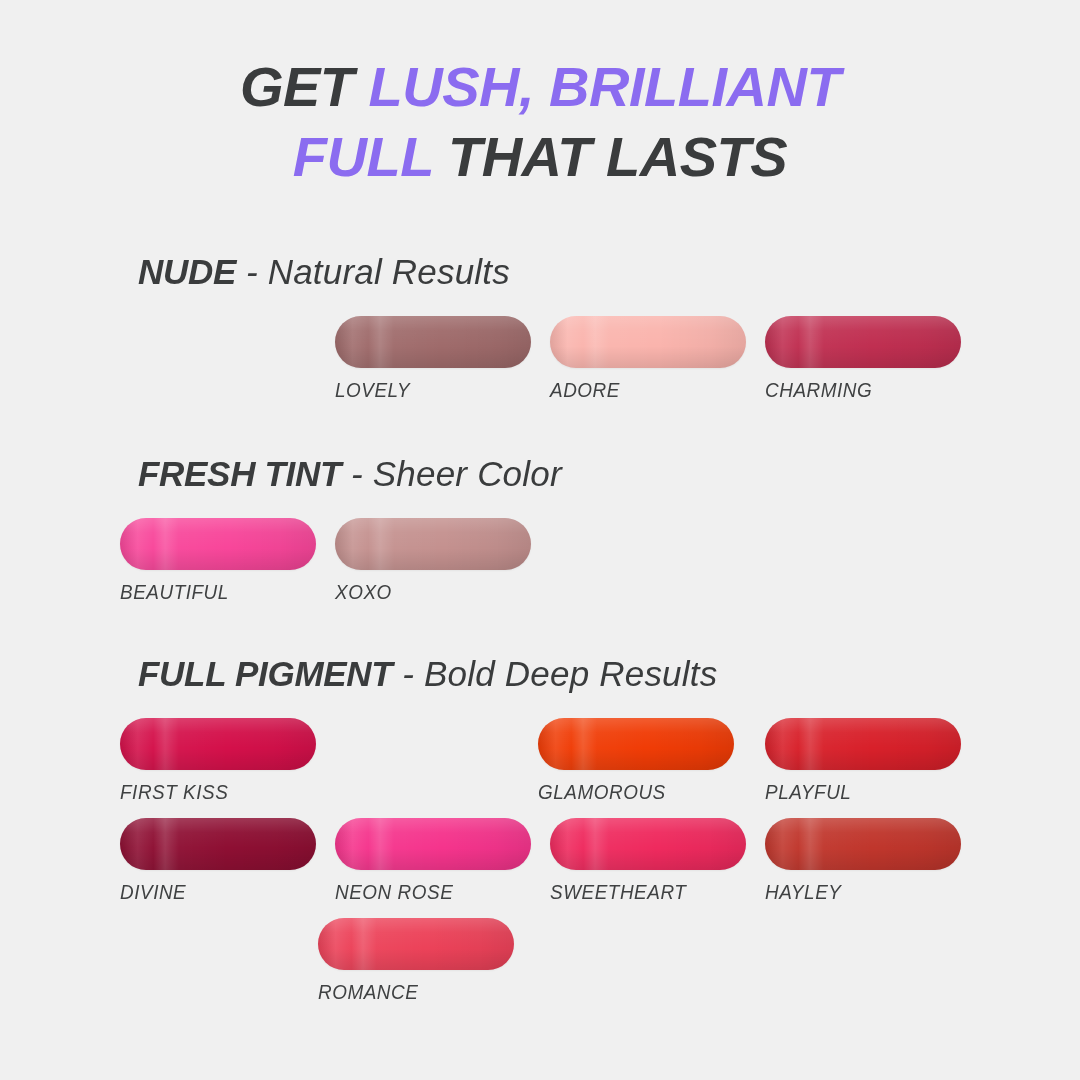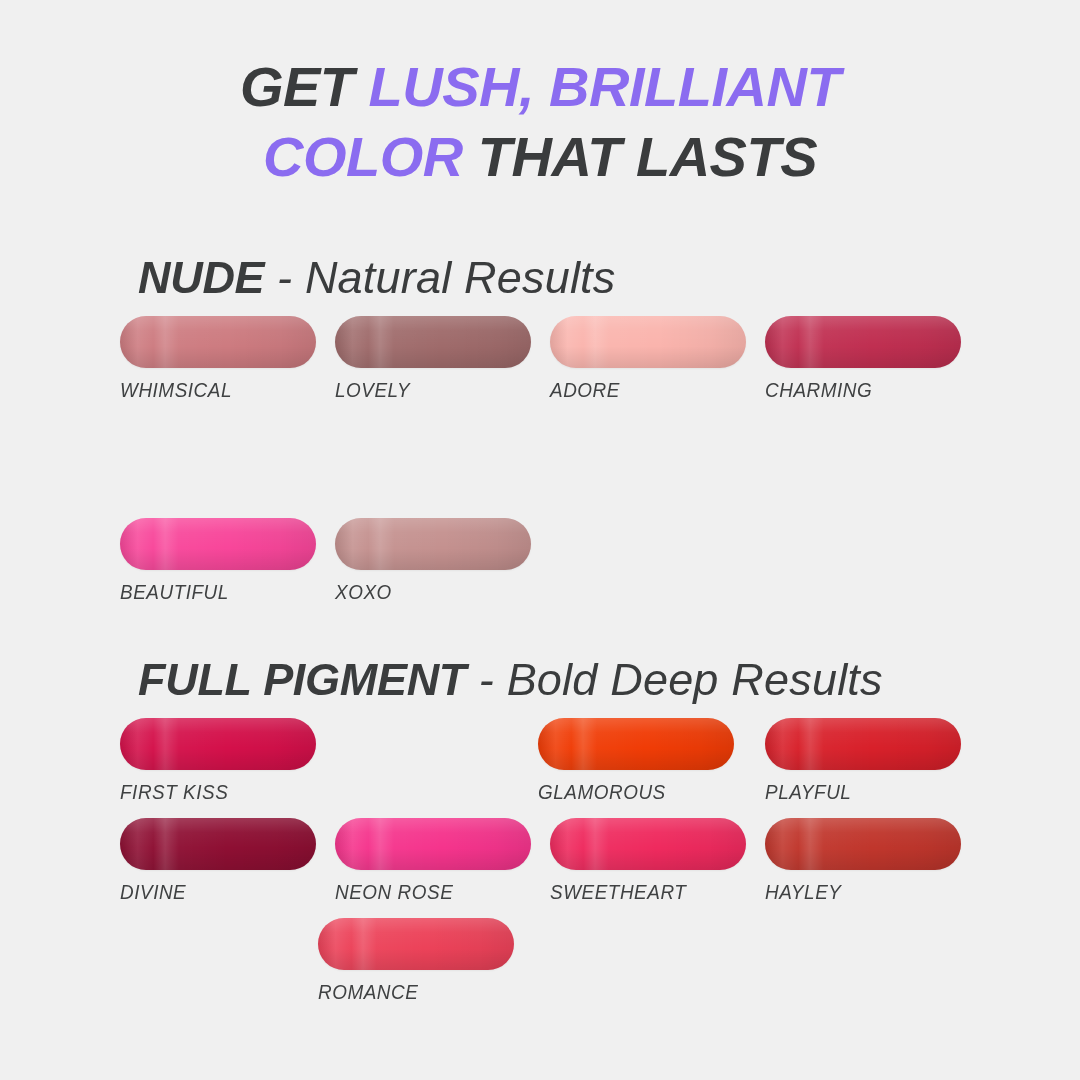--- a/index.html
+++ b/index.html
@@ -37,21 +37,21 @@
   }
   .headline .accent { color: #8b6cf0; }
   .headline .line { display: block; white-space: nowrap; }
 
   
   .category {
     position: absolute;
     left: 138px;
     white-space: nowrap;
     font-family: "Liberation Sans", sans-serif;
-    font-size: 45px;
+    font-size: 35px;
     color: #3a3c3d;
   }
   .category .cat-name {
     font-weight: bold;
     font-style: italic;
     letter-spacing: -0.3px;
   }
   .category .cat-desc {
     font-weight: normal;
     font-style: italic;
@@ -119,40 +119,36 @@
     transform-origin: left center;
   }
 </style>
 </head>
 <body style="background: rgb(240, 240, 240);">
 
 <div id="page" style="background: rgb(240, 240, 240);">
 
   <div class="headline">
     <span class="line"><span>GET </span><span class="accent" style="color: rgb(139, 108, 240);">LUSH, BRILLIANT</span></span>
-    <span class="line"><span class="accent" style="color: rgb(139, 108, 240);">COLOR </span><span>THAT LASTS</span></span>
+    <span class="line"><span class="accent" style="color: rgb(139, 108, 240);">FULL </span><span>THAT LASTS</span></span>
   </div>
 
   <div class="category" style="top:252px">
     <span class="cat-name">NUDE</span><span class="cat-desc"> - Natural Results</span>
   </div>
 
+  <div class="category" style="top:454px">
+    <span class="cat-name">FRESH TINT</span><span class="cat-desc"> - Sheer Color</span>
+  </div>
 
   <div class="category" style="top:654px">
     <span class="cat-name">FULL PIGMENT</span><span class="cat-desc"> - Bold Deep Results</span>
   </div>
 
   <div class="swatch-row" style="top:316px">
-    <div class="swatch-cell" style="left:0px">
-      <div class="swatch-pill" style="background: rgb(205, 123, 128);">
-          <span class="sheen"></span>
-          <span class="sheen2"></span>
-        </div>
-      <div class="swatch-label">WHIMSICAL</div>
-    </div>
     <div class="swatch-cell" style="left:215px">
       <div class="swatch-pill" style="background: rgb(159, 107, 107);">
           <span class="sheen"></span>
           <span class="sheen2"></span>
         </div>
       <div class="swatch-label">LOVELY</div>
     </div>
     <div class="swatch-cell" style="left:430px">
       <div class="swatch-pill" style="background: rgb(250, 180, 173);">
           <span class="sheen"></span>

